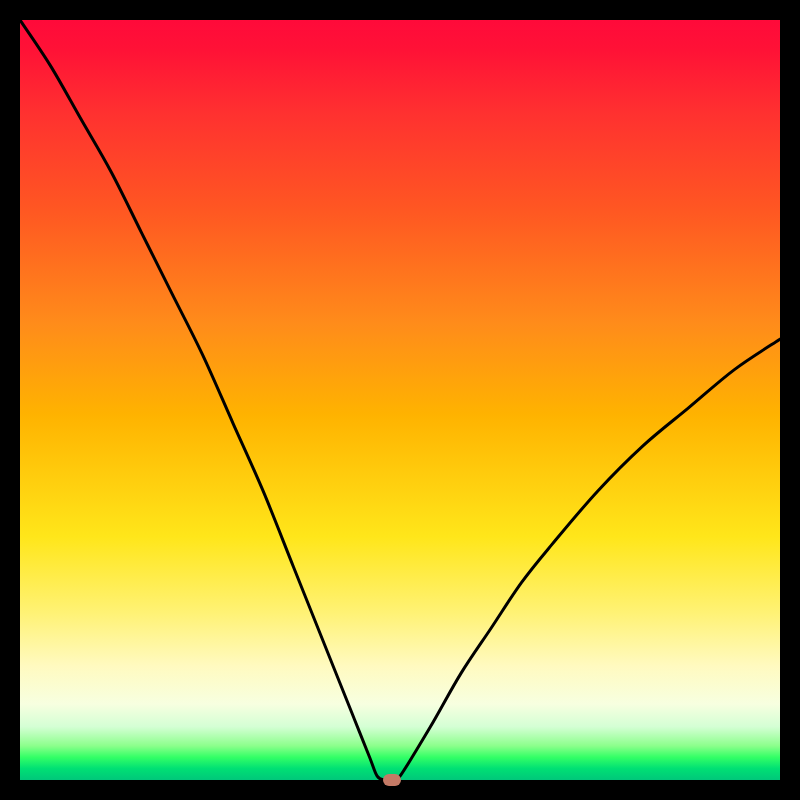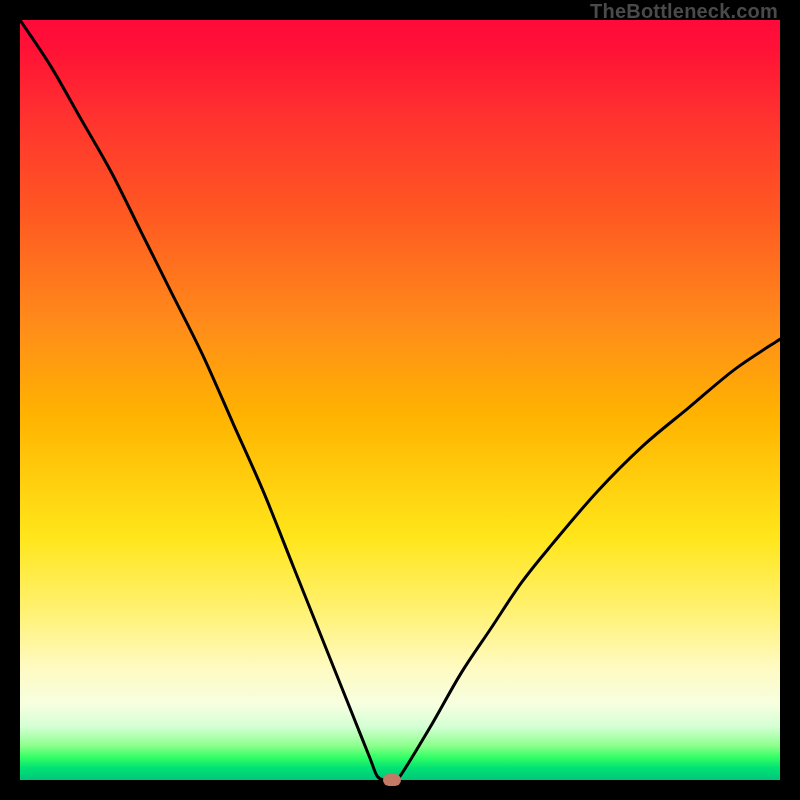--- a/index.html
+++ b/index.html
@@ -62,14 +62,13 @@
 </head>
 <body>
 
 <div class="frame">
   <div class="plot-area">
     <svg class="curve-svg" viewBox="0 0 760 760" preserveAspectRatio="none">
       <path id="curve-path" fill="none" stroke="#000" stroke-width="3" stroke-linejoin="round" stroke-linecap="round" d="M 0,0 C 5.066666666666667,7.600000000000004 20.266666666666666,29.133333333333365 30.400000000000002,45.60000000000002 C 40.53333333333334,62.06666666666668 50.66666666666667,81.06666666666662 60.800000000000004,98.79999999999995 C 70.93333333333334,116.53333333333329 81.06666666666666,132.99999999999997 91.2,152 C 101.33333333333334,171.00000000000003 111.46666666666667,192.53333333333342 121.60000000000001,212.80000000000007 C 131.73333333333335,233.06666666666672 141.86666666666667,253.33333333333331 152,273.59999999999997 C 162.13333333333333,293.8666666666666 172.26666666666668,312.8666666666666 182.4,334.4 C 192.53333333333333,355.93333333333334 202.66666666666669,380 212.8,402.8 C 222.93333333333334,425.6 233.0666666666667,447.1333333333333 243.20000000000002,471.2 C 253.33333333333334,495.26666666666665 263.46666666666664,521.8666666666667 273.59999999999997,547.2 C 283.7333333333333,572.5333333333334 296.4,604.2 304,623.2 C 311.6,642.2 314.1333333333333,648.5333333333334 319.2,661.2 C 324.26666666666665,673.8666666666667 329.3333333333333,686.5333333333334 334.4,699.2 C 339.46666666666664,711.8666666666667 345.8,727.7 349.6,737.2 C 353.40000000000003,746.7 354.66666666666663,752.4000000000001 357.2,756.2 C 359.73333333333335,760 362.26666666666665,759.3666666666667 364.8,760 C 367.33333333333337,760.6333333333333 369.8666666666667,760.6333333333333 372.4,760 C 374.9333333333333,759.3666666666667 373.66666666666663,765.0666666666667 380,756.2 C 386.33333333333337,747.3333333333334 400.2666666666667,723.9 410.40000000000003,706.8 C 420.53333333333336,689.6999999999999 430.66666666666663,670.0666666666667 440.79999999999995,653.6 C 450.9333333333333,637.1333333333333 461.06666666666666,623.2 471.2,608 C 481.3333333333333,592.8 491.4666666666667,576.3333333333333 501.6,562.4 C 511.73333333333335,548.4666666666667 519.3333333333334,539.6 532,524.4 C 544.6666666666666,509.2 562.4000000000001,487.66666666666663 577.6,471.2 C 592.8,454.73333333333335 608,439.53333333333336 623.1999999999999,425.6 C 638.3999999999999,411.6666666666667 653.5999999999999,400.2666666666667 668.8,387.6 C 684,374.93333333333334 699.1999999999999,360.99999999999994 714.4,349.59999999999997 C 729.6,338.2 752.4,324.2666666666667 760,319.20000000000005"></path>
     </svg>
     <div id="marker" class="mark" style="left: 372.4px; top: 760px; background: rgb(196, 122, 102);"></div>
   </div>
-  <div class="watermark">TheBottleneck.com</div>
 </div>
 
 </body></html>

